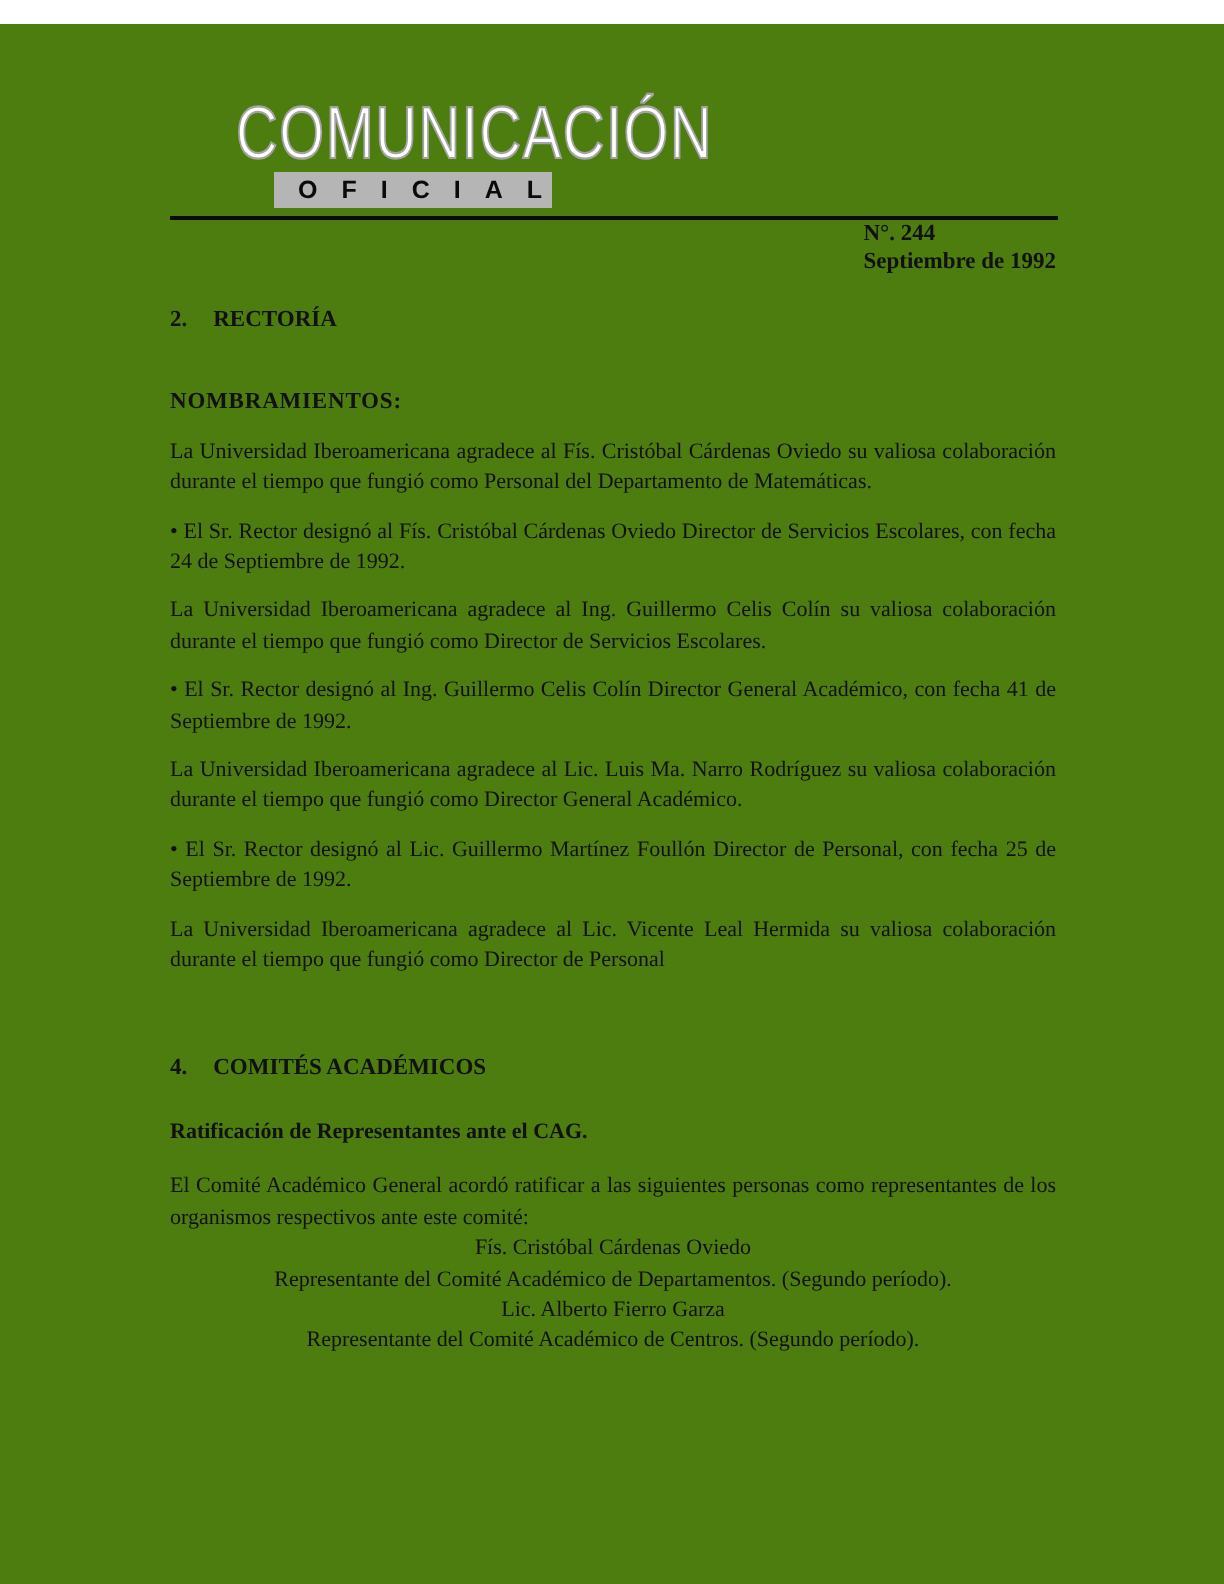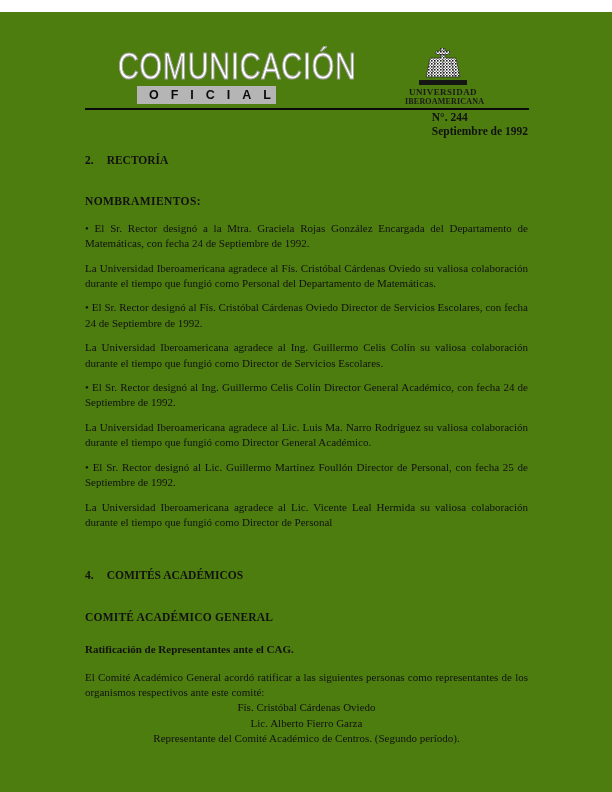--- a/index.html
+++ b/index.html
@@ -83,69 +83,50 @@
   .cag-line { text-align:center; margin:0; }
 </style>
 </head>
 <body>
 
 <div class="page">
 
   <div class="wordmark">COMUNICACIÓN</div>
   <div class="oficial-bar">OFICIAL</div>
 
-  <div class="uia-logo">
-    <svg class="uia-crest" width="48" height="30" viewBox="0 0 48 30">
-      <defs>
-        <pattern id="speck" width="3" height="3" patternUnits="userSpaceOnUse">
-          <rect width="3" height="3" fill="#ffffff"></rect>
-          <rect x="0" y="0" width="1.6" height="1.6" fill="#1c1c1c"></rect>
-          <rect x="1.8" y="1.8" width="1" height="1" fill="#1c1c1c"></rect>
-        </pattern>
-      </defs>
-      <rect x="21.5" y="0" width="4.5" height="9" fill="url(#speck)" stroke="#222" stroke-width="0.5"></rect>
-      <rect x="17" y="3" width="13.5" height="3.5" fill="url(#speck)" stroke="#222" stroke-width="0.5"></rect>
-      <path d="M7,29 L41,29 L37,10 L27,10 L24,6 L21,10 L11,10 Z" fill="url(#speck)" stroke="#222" stroke-width="0.6"></path>
-      <path d="M12,29 L16,13 M24,29 L24,11 M36,29 L32,13" stroke="#444" stroke-width="0.7" fill="none"></path>
-    </svg>
-    <div class="uia-motto-bar"></div>
-    <div class="uia-name1">UNIVERSIDAD</div>
-    <div class="uia-name2">IBEROAMERICANA</div>
-  </div>
 
   <div class="rule"></div>
 
   <div class="issue">
     <div>N°. 244</div>
     <div>Septiembre de 1992</div>
   </div>
 
   <div class="content">
 
     <div class="section-heading">
       <span class="sec-num">2.</span><span class="sec-title">RECTORÍA</span>
     </div>
 
     <div class="subheading nombramientos">NOMBRAMIENTOS:</div>
 
-    <p class="para first">• El Sr. Rector designó a la Mtra. Graciela Rojas González Encargada del Departamento de Matemáticas, con fecha 24 de Septiembre de 1992.</p>
     <p class="para">La Universidad Iberoamericana agradece al Fís. Cristóbal Cárdenas Oviedo su valiosa colaboración durante el tiempo que fungió como Personal del Departamento de Matemáticas.</p>
     <p class="para">• El Sr. Rector designó al Fís. Cristóbal Cárdenas Oviedo Director de Servicios Escolares, con fecha 24 de Septiembre de 1992.</p>
     <p class="para">La Universidad Iberoamericana agradece al Ing. Guillermo Celis Colín su valiosa colaboración durante el tiempo que fungió como Director de Servicios Escolares.</p>
-    <p class="para">• El Sr. Rector designó al Ing. Guillermo Celis Colín Director General Académico, con fecha 24 de Septiembre de 1992.</p>
+    <p class="para">• El Sr. Rector designó al Ing. Guillermo Celis Colín Director General Académico, con fecha 41 de Septiembre de 1992.</p>
     <p class="para">La Universidad Iberoamericana agradece al Lic. Luis Ma. Narro Rodríguez su valiosa colaboración durante el tiempo que fungió como Director General Académico.</p>
     <p class="para">• El Sr. Rector designó al Lic. Guillermo Martínez Foullón Director de Personal, con fecha 25 de Septiembre de 1992.</p>
     <p class="para">La Universidad Iberoamericana agradece al Lic. Vicente Leal Hermida su valiosa colaboración durante el tiempo que fungió como Director de Personal</p>
 
     <div class="section-heading comites">
       <span class="sec-num">4.</span><span class="sec-title">COMITÉS ACADÉMICOS</span>
     </div>
 
-    <div class="subheading comite-general">COMITÉ ACADÉMICO GENERAL</div>
     <div class="subheading ratificacion">Ratificación de Representantes ante el CAG.</div>
 
     <p class="cag-intro">El Comité Académico General acordó ratificar a las siguientes personas como representantes de los organismos respectivos ante este comité:</p>
     <div class="cag-line">Fís. Cristóbal Cárdenas Oviedo</div>
+    <div class="cag-line">Representante del Comité Académico de Departamentos. (Segundo período).</div>
     <div class="cag-line">Lic. Alberto Fierro Garza</div>
     <div class="cag-line">Representante del Comité Académico de Centros. (Segundo período).</div>
 
   </div>
 </div>
 
 </body></html>

